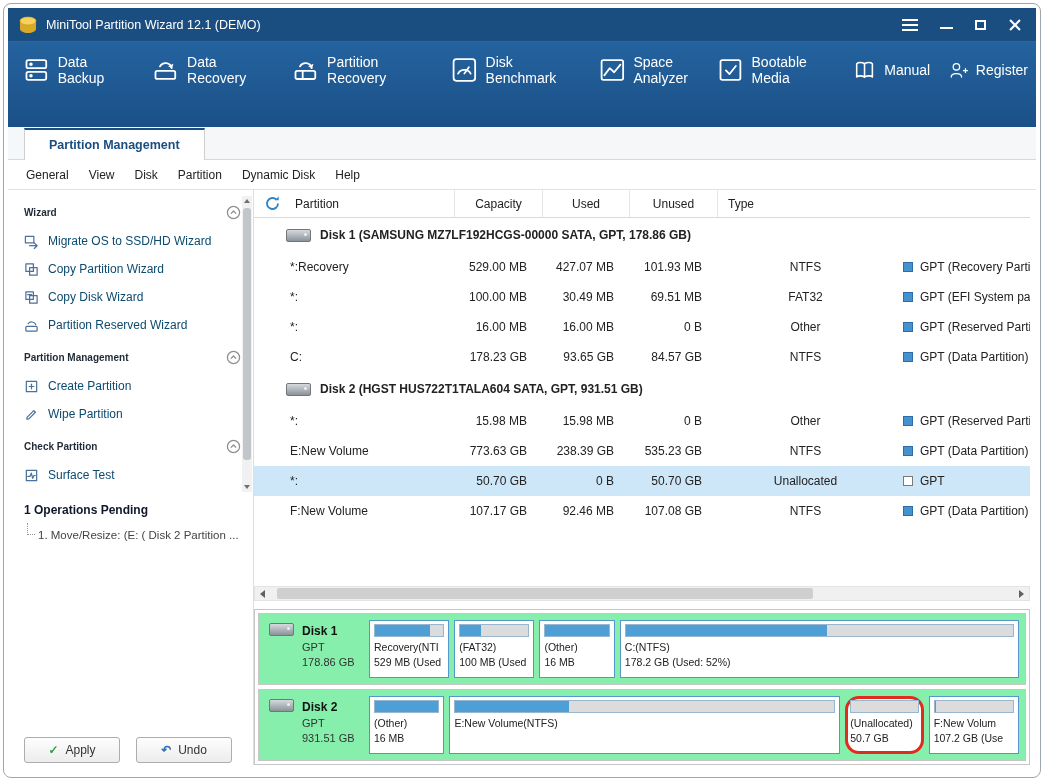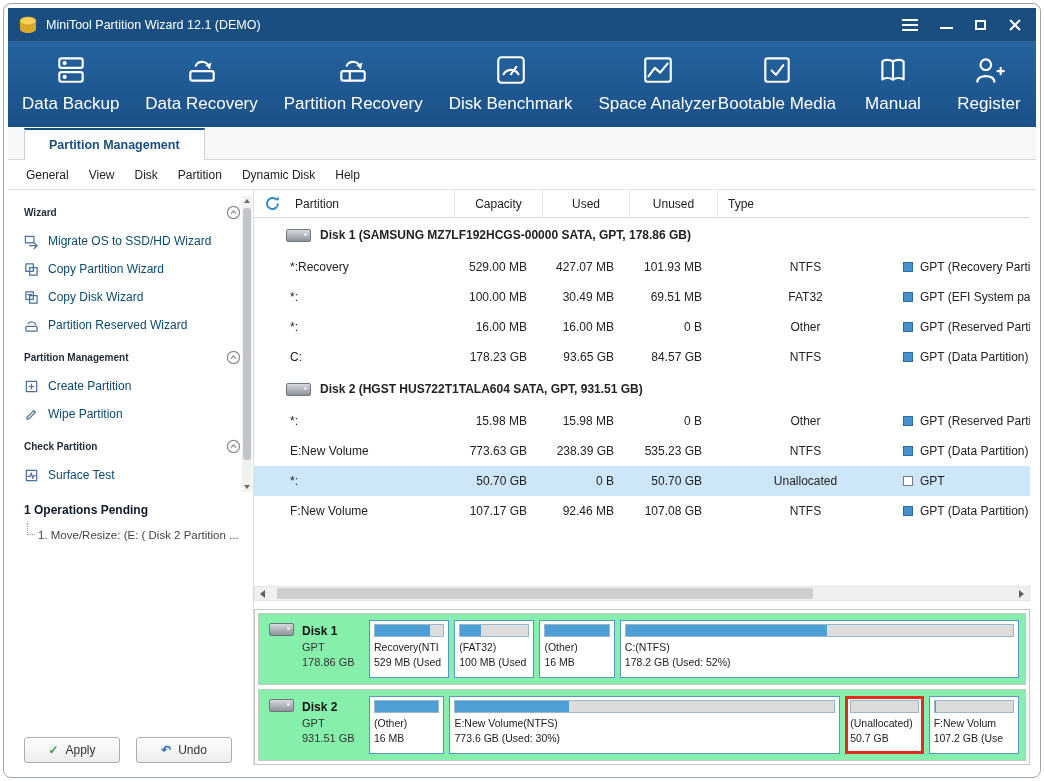--- a/index.html
+++ b/index.html
@@ -18,22 +18,22 @@
   .tb-max{width:11px;height:10px;border:2px solid #fff}
   .tb-close{position:relative;width:14px;height:14px}
   .tb-close i{position:absolute;left:0;top:6px;width:14px;height:2px;background:#fff}
   .tb-close i:first-child{transform:rotate(45deg)}
   .tb-close i:last-child{transform:rotate(-45deg)}
   
   .toolbar{height:86px;background:linear-gradient(180deg,#24639f,#1b5087);display:flex;
     align-items:flex-start;padding-top:11px;flex:0 0 auto;border-top:1px solid rgba(255,255,255,.12)}
   .tgroup-l{display:flex;gap:26px;margin-left:14px}
   .tgroup-r{display:flex;gap:18px;margin-left:auto;margin-right:8px}
-  .titem{display:flex;flex-direction:column;align-items:center;gap:7px;color:#fff;
-    font-size:17px;min-width:78px;cursor:pointer}
+  .titem{display:flex;flex-direction:row;align-items:center;gap:7px;color:#fff;
+    font-size:14px;min-width:78px;cursor:pointer}
   .titem svg{width:34px;height:34px;stroke:#fff;fill:none;stroke-width:2;stroke-linecap:round;stroke-linejoin:round}
   
   .tabbar{height:33px;background:#f6f7f8;border-bottom:1px solid #d8d8d8;display:flex;align-items:flex-end;flex:0 0 auto}
   .tab{margin-left:16px;height:32px;padding:0 24px;display:flex;align-items:center;background:#fff;
     border:1px solid #cfcfcf;border-top:2px solid #1b4e80;border-bottom:none;position:relative;top:1px;
     font-weight:bold;font-size:12.5px;color:#1b4e80;cursor:pointer}
   
   .menubar{height:30px;background:#fff;border-bottom:1px solid #e2e2e2;display:flex;align-items:center;
     padding-left:18px;gap:20px;flex:0 0 auto}
   .menubar span{cursor:pointer;color:#222}
@@ -522,23 +522,22 @@
                   <div class="bar-fill" style="width: 100%;"></div>
                 </div>
               <div class="bl">(Other)</div>
               <div class="bl">16 MB</div>
             </div>
             <div class="block" style="flex-grow: 64;">
               <div class="bar">
                   <div class="bar-fill" style="width: 30%;"></div>
                 </div>
               <div class="bl">E:New Volume(NTFS)</div>
-              <div class="bl">773.6 GB (Used: 30%)</div>
-            </div>
-            <div class="block selected" style="flex-grow: 11.5;">
+            </div>
+            <div class="block selected" style="flex-grow: 11.5; border-radius: 14px;">
               <div class="bar">
                   <div class="bar-fill" style="width: 0%;"></div>
                 </div>
               <div class="bl">(Unallocated)</div>
               <div class="bl">50.7 GB</div>
             </div>
             <div class="block" style="flex-grow: 13.5;">
               <div class="bar">
                   <div class="bar-fill" style="width: 1%;"></div>
                 </div>

